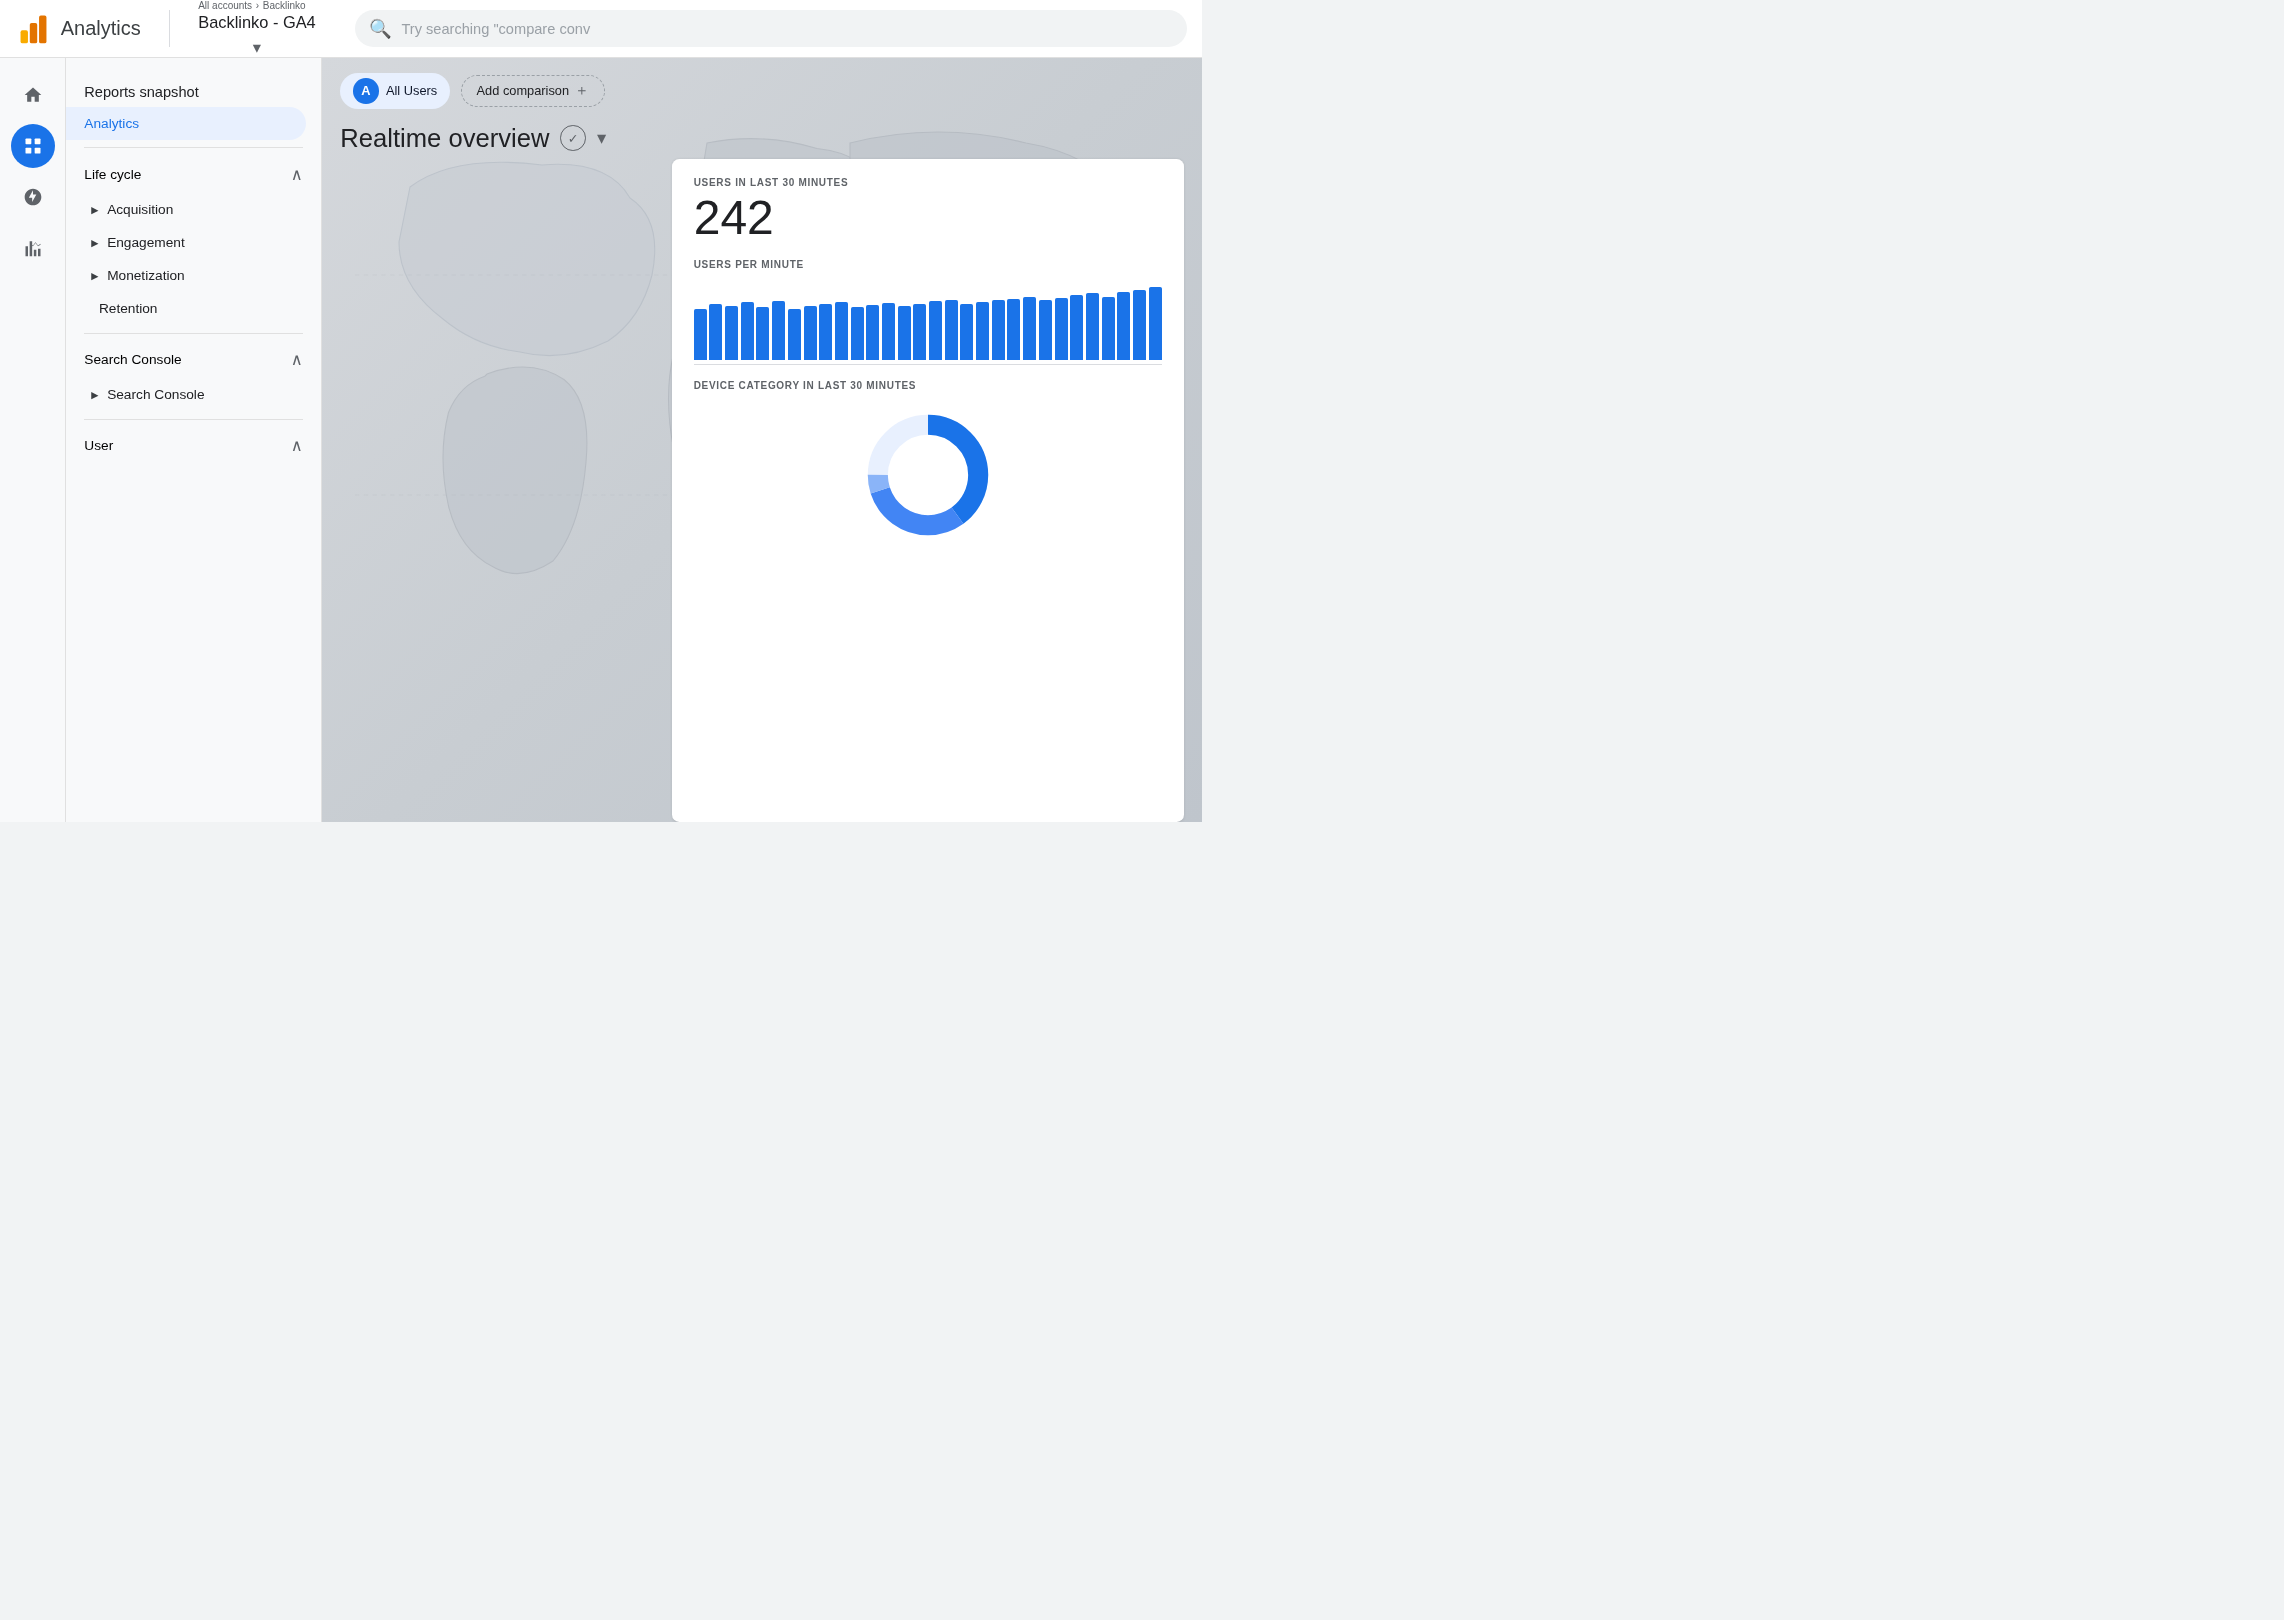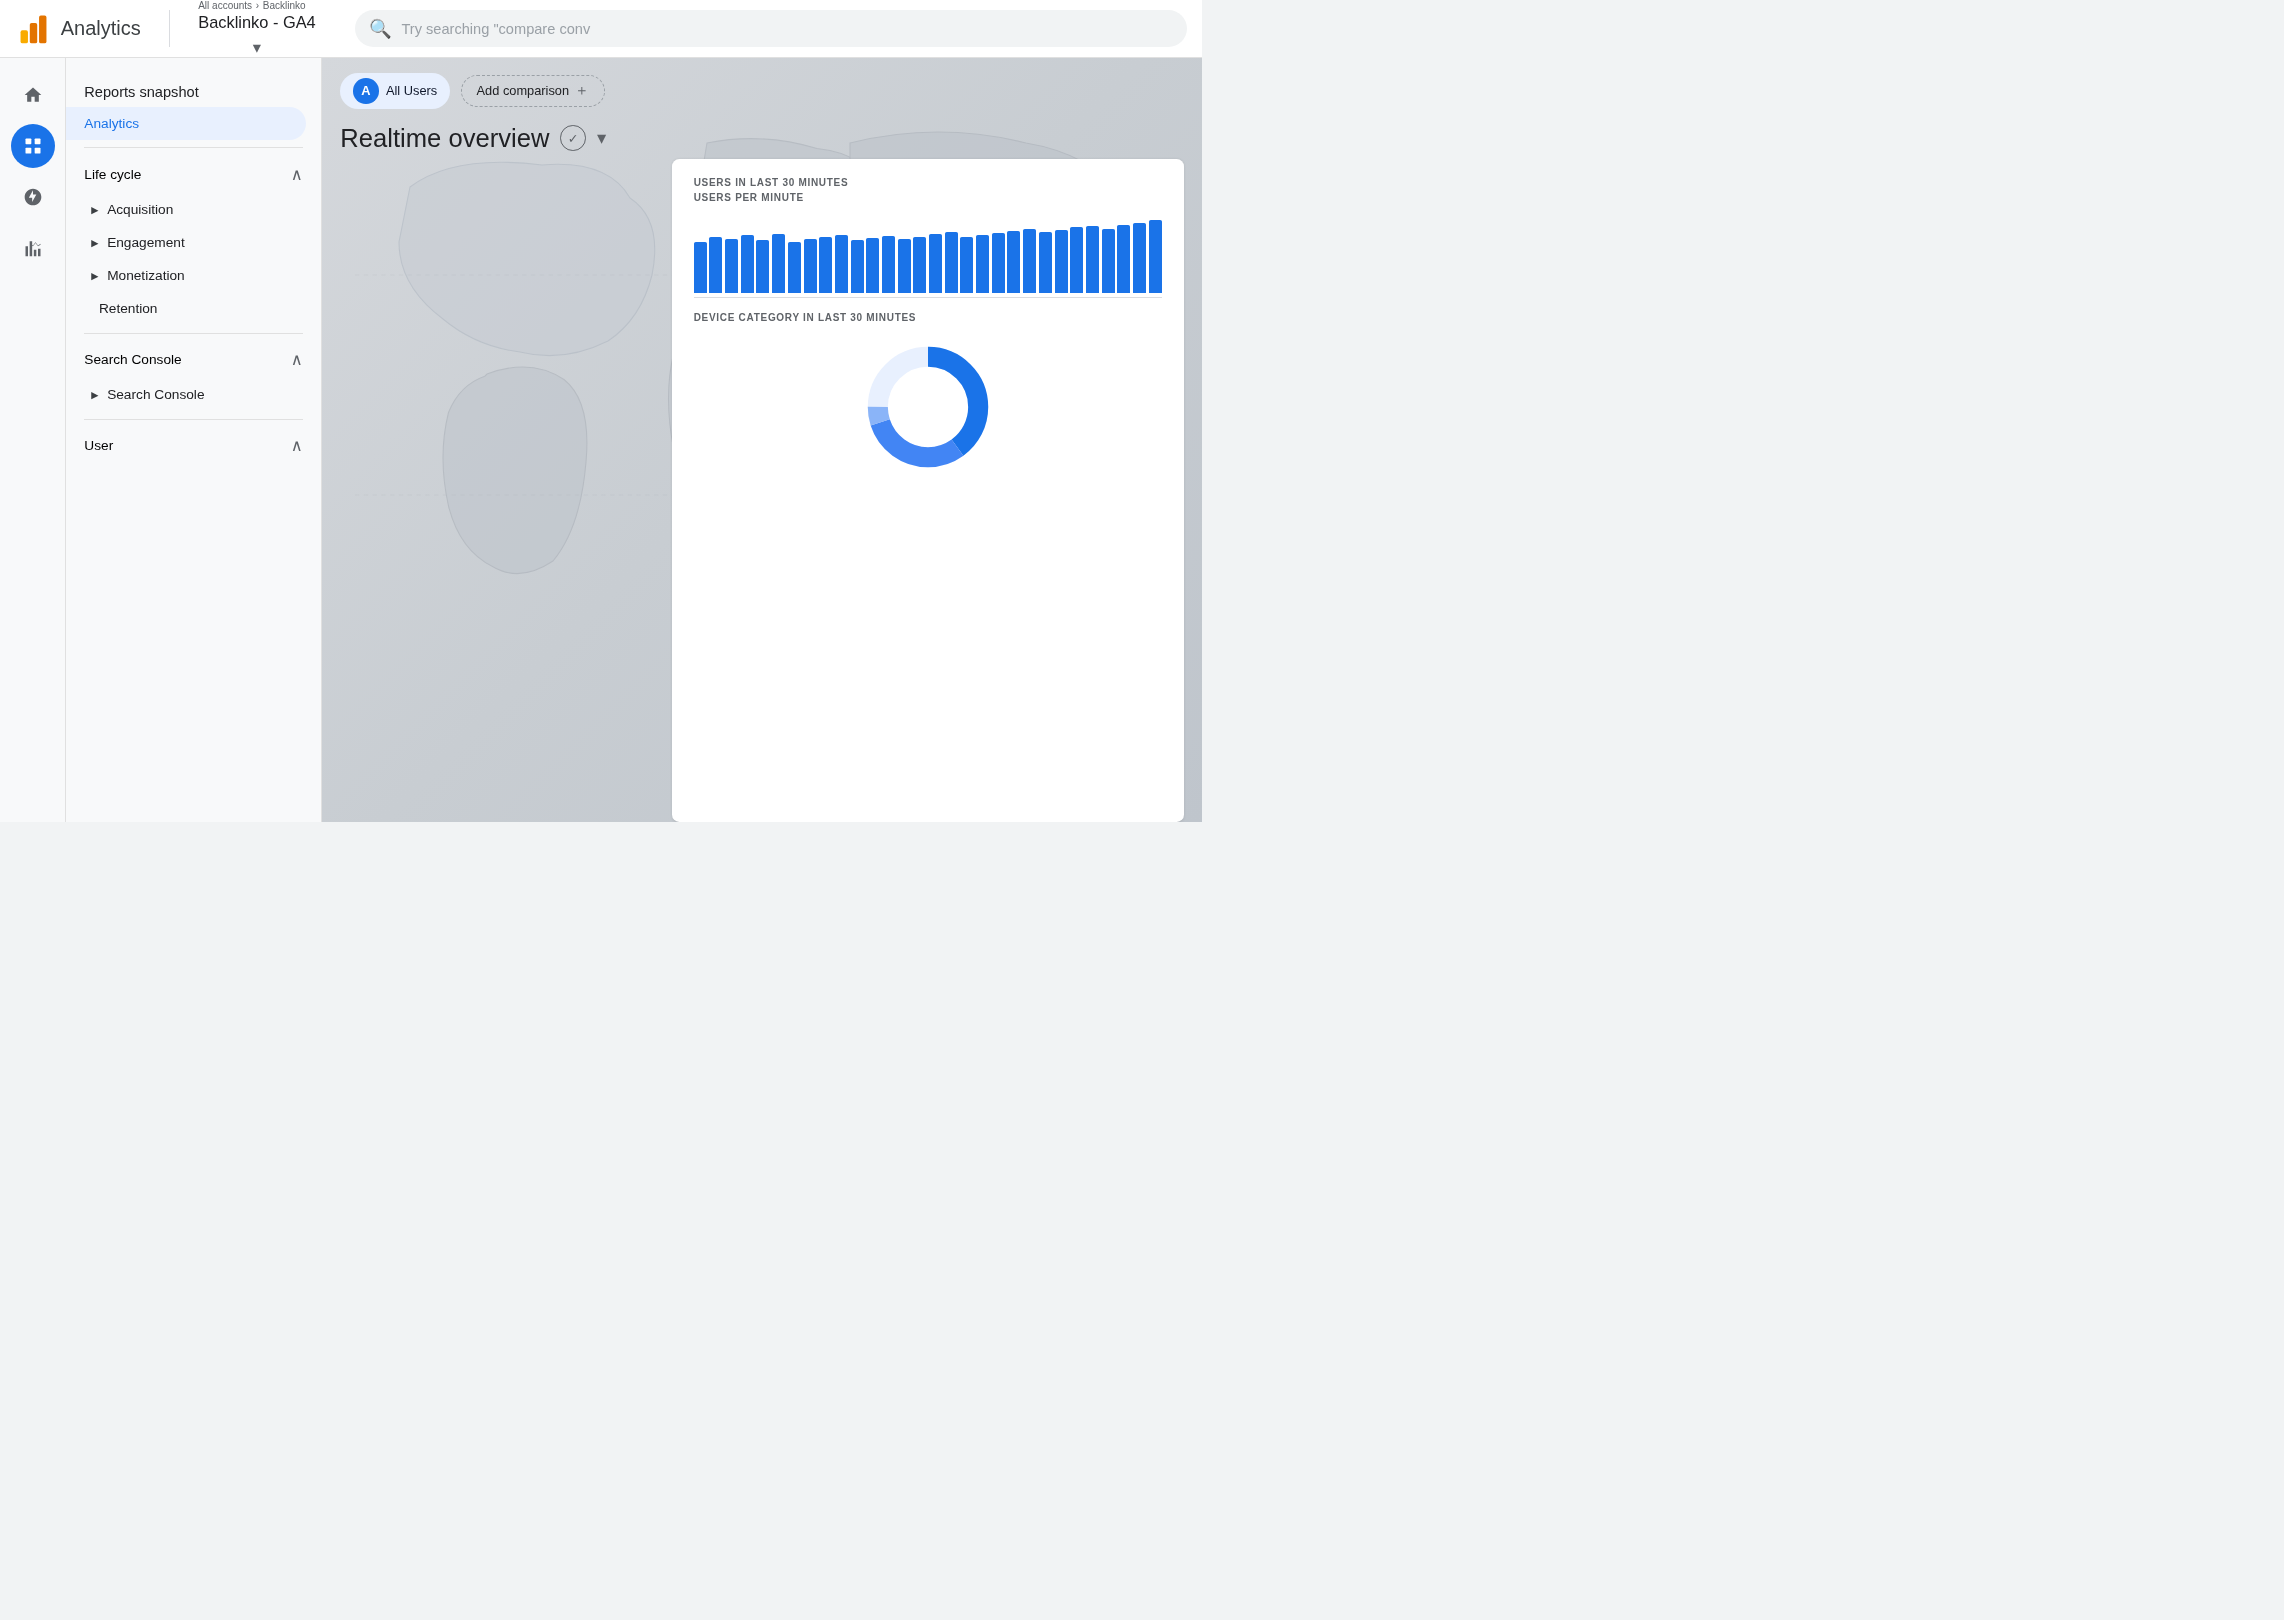--- a/index.html
+++ b/index.html
@@ -541,20 +541,21 @@
 
       <div class="realtime-title-row">
         <span class="realtime-title">Realtime overview</span>
         <div class="check-icon">✓</div>
         <span class="title-dropdown-arrow">▾</span>
       </div>
 
       <div class="stats-card">
 
         <div class="stat-label">USERS IN LAST 30 MINUTES</div>
+        <div class="stat-value">242</div>
 
         <div class="stat-label-2">USERS PER MINUTE</div>
 
         <div class="bar-chart" id="bar-chart-container">
             <div class="bar" style="height: 70.5128%;"></div>
             <div class="bar" style="height: 76.9231%;"></div>
             <div class="bar" style="height: 74.359%;"></div>
             <div class="bar" style="height: 79.4872%;"></div>
             <div class="bar" style="height: 73.0769%;"></div>
             <div class="bar" style="height: 80.7692%;"></div>

